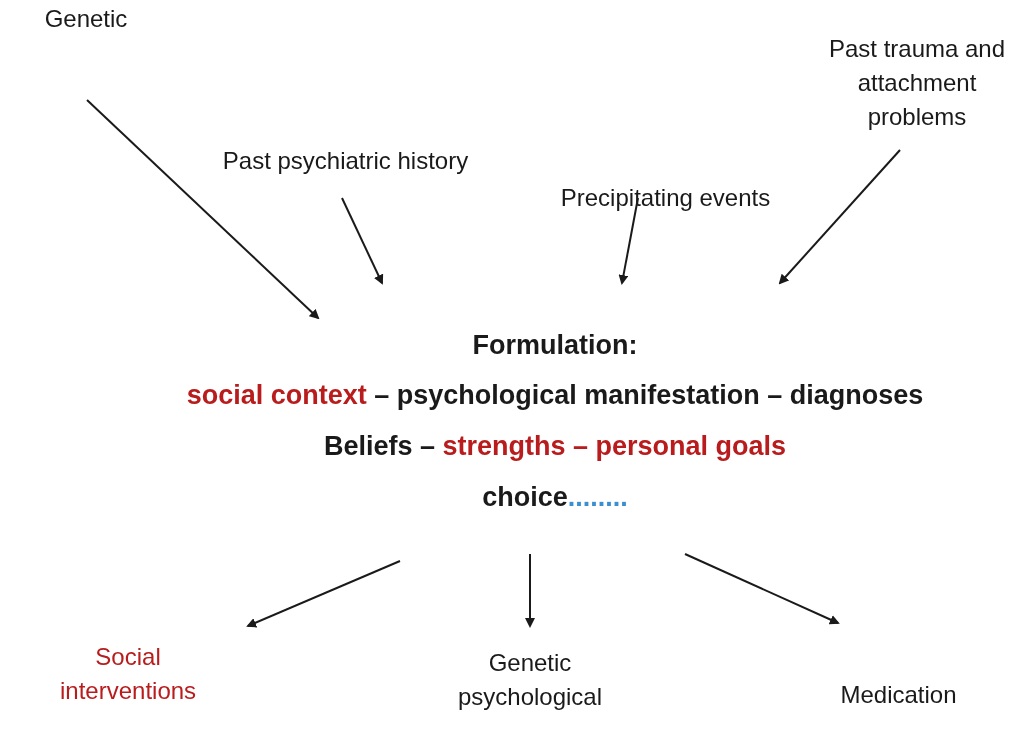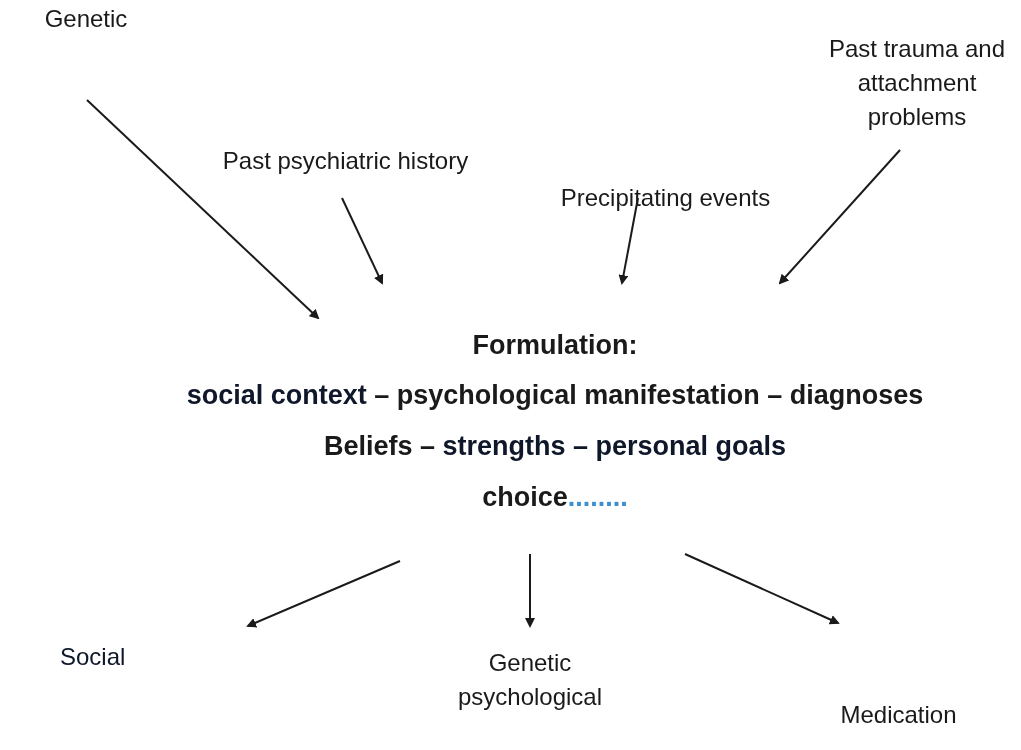--- a/index.html
+++ b/index.html
@@ -1,18 +1,18 @@
 <!DOCTYPE html>
 <html><head>
 <meta charset="utf-8">
 <style>
   html, body { margin:0; padding:0; background:#ffffff; }
   body { width:1021px; height:750px; position:relative; overflow:hidden; font-family:"Liberation Sans", sans-serif; color:#1a1a1a; }
   .lbl { position:absolute; font-size:24px; line-height:34px; text-align:center; white-space:nowrap; }
-  .red { color:#0f172a; }
+  .red { color:#b91c1c; }
   .blue { color:#3b8fd0; }
   .center-line { position:absolute; left:0; width:1110px; text-align:center; font-size:27px; font-weight:bold; white-space:nowrap; }
   svg { position:absolute; left:0; top:0; }
 </style>
 </head>
 <body>
 
 <svg width="1021" height="750" viewBox="0 0 1021 750">
   <defs>
     <marker id="ah" markerWidth="10" markerHeight="10" refX="8" refY="5" orient="auto" markerUnits="userSpaceOnUse">
@@ -49,20 +49,21 @@
 </div>
 <div class="center-line" style="top:431px;">
   <span>Beliefs – </span><span class="red">strengths – personal goals</span>
 </div>
 <div class="center-line" style="top:482px;">
   <span>choice</span><span class="blue">........</span>
 </div>
 
 <div class="lbl red" style="left:60px;top:640px;text-align:center;">
   <div>Social</div>
+  <div>interventions</div>
 </div>
 <div class="lbl" style="left:440px;top:646px;width:180px;">
   <div>Genetic</div>
   <div>psychological</div>
 </div>
-<div class="lbl" style="left:826px;top:678px;width:145px;margin-top:20px;">
+<div class="lbl" style="left:826px;top:678px;width:145px;">
   <div>Medication</div>
 </div>
 
 </body></html>

